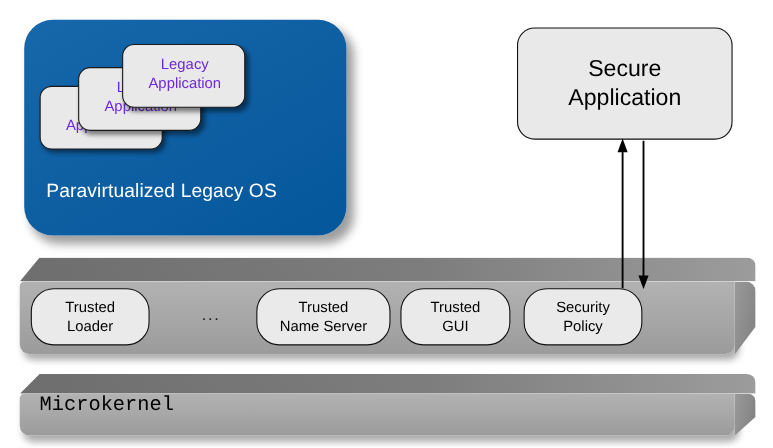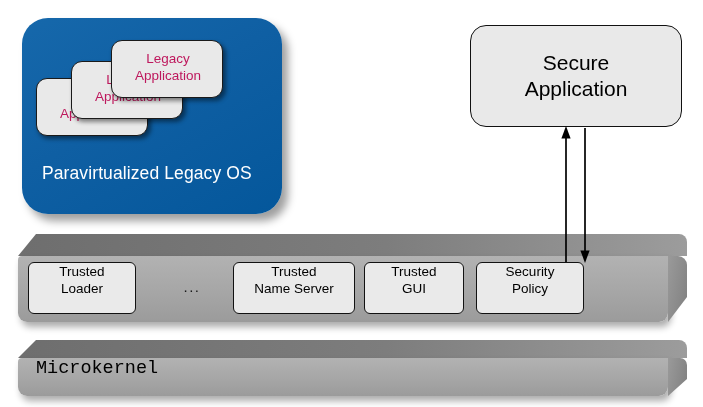--- a/index.html
+++ b/index.html
@@ -14,21 +14,21 @@
     background: #ffffff;
     font-family: "Liberation Sans", sans-serif;
     overflow: hidden;
   }
 
   
   #legacy-os {
     position: absolute;
     left: 22px;
     top: 18px;
-    width: 260px;
+    width: 293px;
     height: 196px;
     border-radius: 26px;
     background: linear-gradient(150deg, #1668ab 0%, #0f5fa3 45%, #04579b 100%);
     box-shadow: 6px 7px 9px rgba(0,0,0,0.38);
   }
   #legacy-os-label {
     position: absolute;
     left: 20px;
     bottom: 30px;
     width: 240px;
@@ -50,34 +50,34 @@
     overflow: hidden;
     box-sizing: border-box;
   }
   .app-card .app-text {
     position: absolute;
     left: 0;
     top: 9px;
     width: 112px;
     text-align: center;
     font-size: 13.5px;
-    color: #be185d;
+    color: #6d28d9;
     line-height: 17px;
     white-space: pre-line;
   }
   #app-card-back  { left: 36px; top: 78px;  z-index: 3; }
   #app-card-mid   { left: 71px; top: 61px;  z-index: 4; }
   #app-card-front { left: 111px; top: 40px; z-index: 5; }
 
   
   #secure-application {
     position: absolute;
     left: 470px;
     top: 25px;
-    width: 212px;
+    width: 196px;
     height: 102px;
     background: #e9e9e9;
     border: 1.7px solid #111111;
     border-radius: 16px;
     box-sizing: border-box;
     display: flex;
     align-items: center;
     justify-content: center;
   }
   #secure-application-label {
@@ -147,24 +147,24 @@
     color: #000000;
     z-index: 4;
     font-family: Liberation Mono, monospace;
   }
 
   
   .service-box {
     position: absolute;
     background: #eaeaea;
     border: 1.6px solid #121212;
-    border-radius: 6px;
+    border-radius: 21px;
     box-sizing: border-box;
     display: flex;
-    align-items: flex-start;
+    align-items: center;
     justify-content: center;
     z-index: 4;
   }
   .service-box .service-label {
     font-size: 13.5px;
     line-height: 17px;
     text-align: center;
     color: #000000;
     white-space: pre-line;
   }

